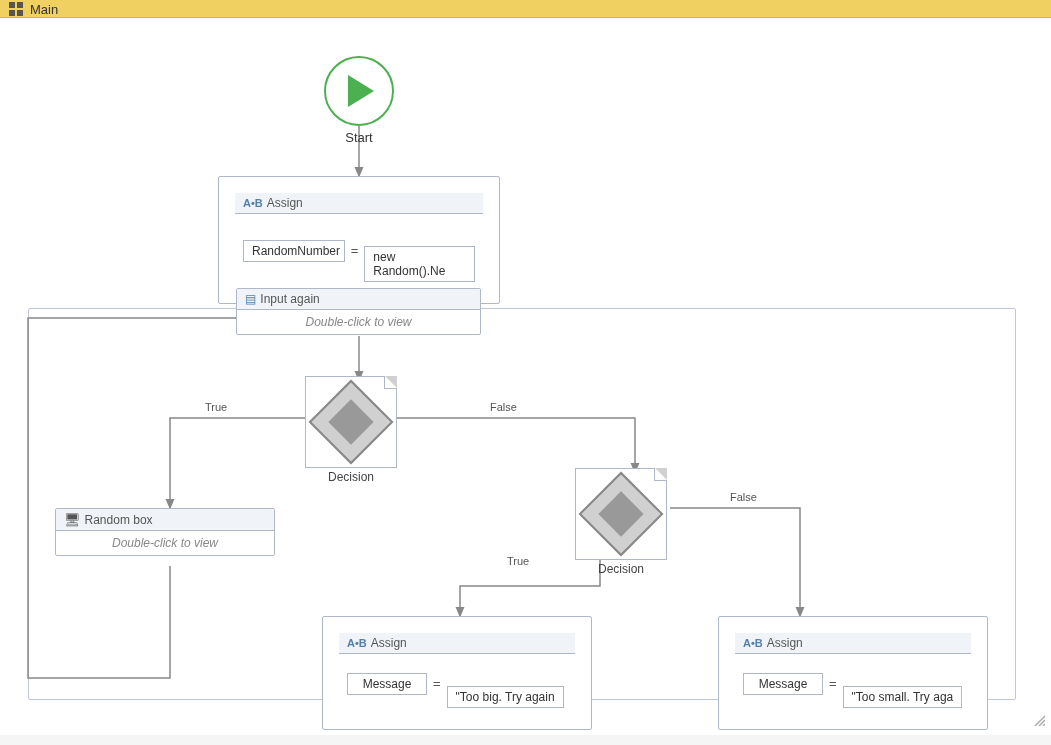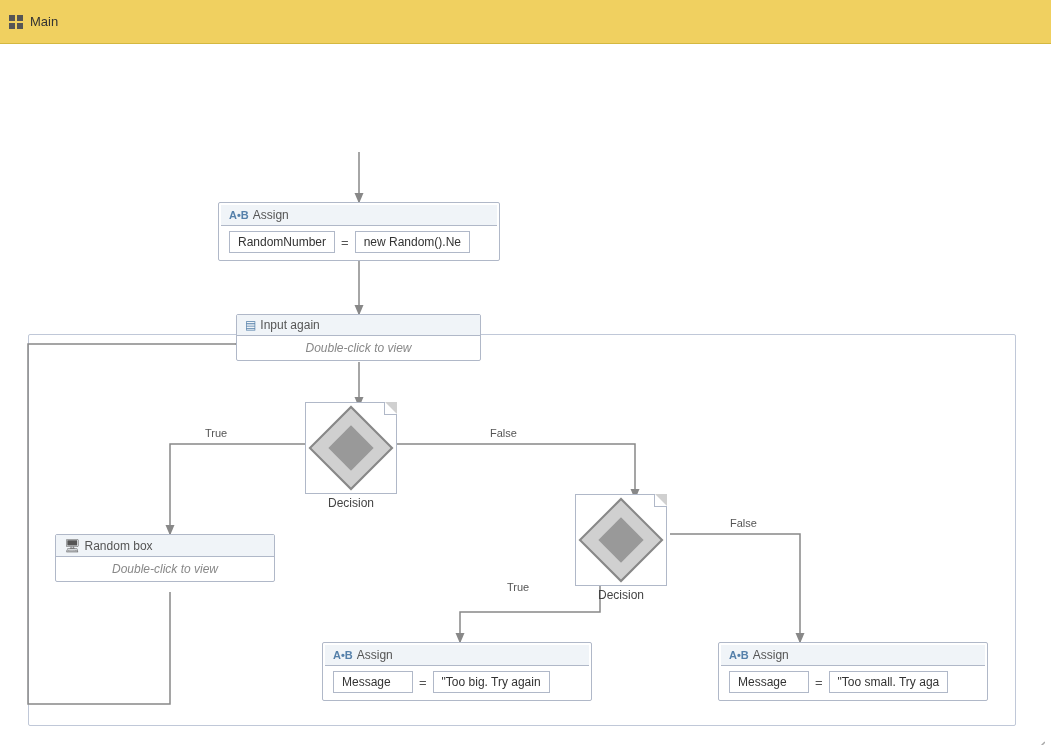--- a/index.html
+++ b/index.html
@@ -6,23 +6,23 @@
     body {
       font-family: 'Segoe UI', Arial, sans-serif;
       background: #f5f5f5;
       width: 1051px;
       height: 745px;
       overflow: hidden;
     }
 
     .title-bar {
       background: #f0d060;
-      height: 44px;
-      display: flex;
-      align-items: center;
+      height: 18px;
+      display: flex;
+      align-items: flex-end;
       padding: 0 8px;
       gap: 6px;
       border-bottom: 1px solid #d4b840;
     }
 
     .title-icon {
       width: 16px;
       height: 16px;
     }
 
@@ -79,21 +79,21 @@
       font-size: 13px;
       color: #333;
       margin-top: 4px;
     }
 
     
     .assign-node {
       background: white;
       border: 1px solid #b0b8c8;
       border-radius: 2px;
-      padding: 2px;
+      padding: 16px;
     }
     .assign-header {
       background: #f0f4f8;
       border-bottom: 1px solid #b0b8c8;
       padding: 3px 8px;
       font-size: 12px;
       color: #555;
       display: flex;
       align-items: center;
       gap: 4px;
@@ -109,33 +109,35 @@
       padding: 5px 8px;
       gap: 4px;
     }
     .assign-var {
       background: white;
       border: 1px solid #b0b8c8;
       padding: 3px 8px;
       font-size: 12px;
       color: #333;
       min-width: 80px;
+      text-align: center;
     }
     .assign-eq {
       font-size: 13px;
       color: #555;
       padding: 0 2px;
     }
     .assign-val {
       background: white;
       border: 1px solid #b0b8c8;
       padding: 3px 8px;
       font-size: 12px;
       color: #333;
       min-width: 100px;
+      margin-top: 27px;
     }
 
     
     .dialog-node {
       background: white;
       border: 1px solid #b0b8c8;
       border-radius: 2px;
     }
     .dialog-header {
       background: #f0f4f8;
@@ -268,20 +270,26 @@
     <defs>
       <marker id="arrow" markerWidth="8" markerHeight="8" refX="6" refY="3" orient="auto">
         <path d="M0,0 L0,6 L7,3 z" fill="#888"></path>
       </marker>
       <marker id="arrow2" markerWidth="8" markerHeight="8" refX="1" refY="3" orient="auto">
         <path d="M7,0 L7,6 L0,3 z" fill="#888"></path>
       </marker>
     </defs>
   </svg>
 
+  <div class="node" style="left: 324px; top: 38px; display: flex; flex-direction: column; align-items: center;">
+    <div class="start-node">
+      <div class="play-icon"></div>
+    </div>
+    <div class="start-label">Start</div>
+  </div>
 
   <div class="node assign-node" style="left: 218px; top: 158px; width: 282px;">
     <div class="assign-header">
       <span class="ab-icon">A•B</span>
       <span>Assign</span>
     </div>
     <div class="assign-body">
       <div class="assign-var">RandomNumber</div>
       <div class="assign-eq">=</div>
       <div class="assign-val">new Random().Ne</div>

